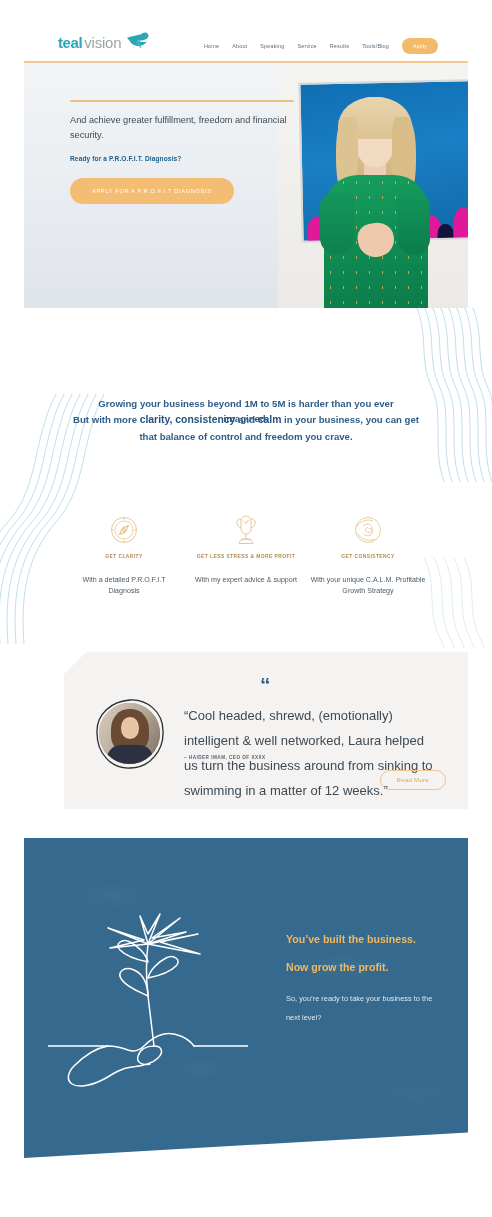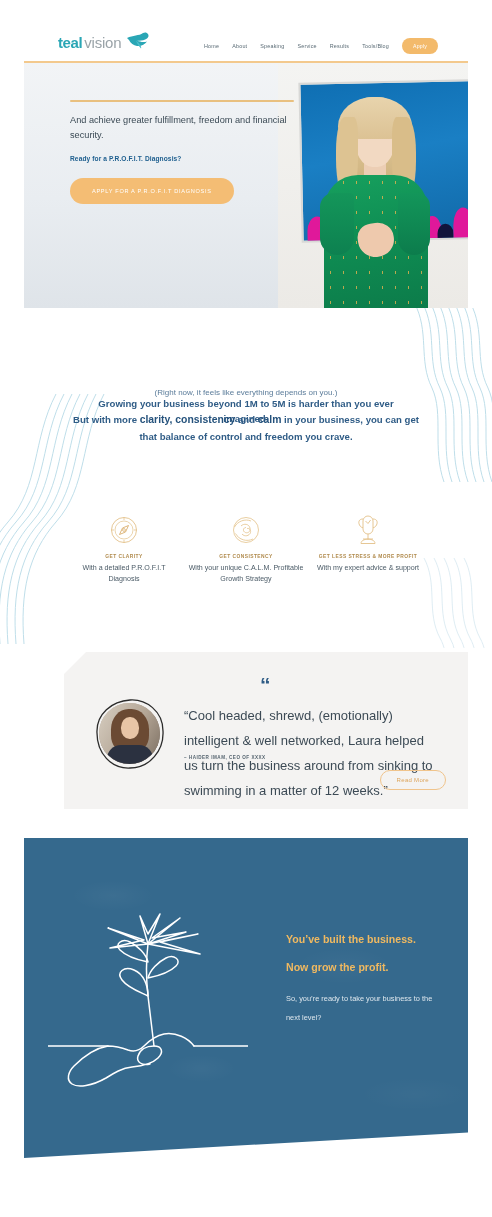--- a/index.html
+++ b/index.html
@@ -348,21 +348,21 @@
   .feat-icon { height: 34px; display: flex; align-items: center; justify-content: center; }
   .feat-title {
     margin-top: 7px;
     font-size: 4.9px;
     font-weight: 700;
     color: #b08a4c;
     letter-spacing: 0.45px;
     white-space: nowrap;
   }
   .feat-desc {
-    margin-top: 4px;
+    margin-top: 16px;
     font-size: 7.1px;
     color: #4a5a66;
     line-height: 1.58;
   }
 
   
   .testimonial {
     position: absolute;
     top: 652px; left: 64px;
     width: 404px;
@@ -581,21 +581,20 @@
       <g fill="none" stroke="#bcd9e6" stroke-width="0.9">
         <path d="M8 0 C22 26, 10 54, 24 80 C34 98, 26 110, 30 120"></path>
         <path d="M18 0 C32 26, 20 54, 34 80 C44 98, 36 110, 40 120"></path>
         <path d="M28 0 C42 26, 30 54, 44 80 C54 98, 46 110, 50 120"></path>
         <path d="M38 0 C52 26, 40 54, 54 80 C64 98, 56 110, 60 120"></path>
         <path d="M48 0 C62 26, 50 54, 64 80 C74 98, 66 110, 70 120"></path>
       </g>
     </svg>
 
     <div class="mid-h1">Growing your business beyond 1M to 5M is harder than you ever imagined.</div>
-    <div class="mid-paren">(Right now, it feels like everything depends on you.)</div>
 
     <div class="mid-h2">
       <span>But with more </span><b>clarity, consistency</b><span> and </span><b>calm</b><span> in your business, you can get that balance of control and freedom you crave.</span>
     </div>
 
 
     <div class="features">
 
       <div class="feature">
         <div class="feat-icon">
@@ -611,50 +610,50 @@
                 <path d="M25 15 L27.5 15"></path>
             </g>
           </svg>
         </div>
         <div class="feat-title">GET CLARITY</div>
         <div class="feat-desc">With a detailed P.R.O.F.I.T Diagnosis</div>
       </div>
 
       <div class="feature">
         <div class="feat-icon">
-          <svg width="30" height="30" viewBox="0 0 30 30">
-            <g fill="none" stroke="#e3c189" stroke-width="0.8">
-              <circle cx="15" cy="15" r="12.5"></circle>
-              <path d="M3.5 12 C7 6, 14 3.5, 20 6"></path>
-              <path d="M4.5 18.5 C8 25, 16 27, 22 24"></path>
-              <path d="M10 11 C13 8, 18 9, 19 13 C20 17, 16 19, 13.5 17 C11.5 15.5, 12.5 12.5, 15 12.5"></path>
-              <path d="M11 19 C13.5 22, 18.5 21, 19.5 17.5 C20.2 14.8, 18 12.8, 16 13.6"></path>
-            </g>
-          </svg>
-        </div>
-        <div class="feat-title">GET CONSISTENCY</div>
-        <div class="feat-desc">With your unique C.A.L.M. Profitable Growth Strategy</div>
-      </div>
-
-      <div class="feature">
-        <div class="feat-icon">
           <svg width="26" height="32" viewBox="0 0 26 32">
             <g fill="none" stroke="#e3c189" stroke-width="0.9">
               <rect x="8" y="2" width="10" height="18" rx="5"></rect>
               <path d="M8 5 C4 5, 3 8, 4.5 11 C5.6 13.2, 7 13.6, 8 13.6"></path>
               <path d="M18 5 C22 5, 23 8, 21.5 11 C20.4 13.2, 19 13.6, 18 13.6"></path>
               <path d="M13 20 L13 25"></path>
               <path d="M8 25 L18 25"></path>
               <path d="M6 29.5 C6 26.8, 9 25.2, 13 25.2 C17 25.2, 20 26.8, 20 29.5 Z"></path>
               <path d="M10.5 7 L13 9.5 L15.6 6"></path>
             </g>
           </svg>
         </div>
         <div class="feat-title">GET LESS STRESS &amp;  MORE PROFIT</div>
         <div class="feat-desc">With my expert advice &amp; support</div>
+      </div>
+
+      <div class="feature">
+        <div class="feat-icon">
+          <svg width="30" height="30" viewBox="0 0 30 30">
+            <g fill="none" stroke="#e3c189" stroke-width="0.8">
+              <circle cx="15" cy="15" r="12.5"></circle>
+              <path d="M3.5 12 C7 6, 14 3.5, 20 6"></path>
+              <path d="M4.5 18.5 C8 25, 16 27, 22 24"></path>
+              <path d="M10 11 C13 8, 18 9, 19 13 C20 17, 16 19, 13.5 17 C11.5 15.5, 12.5 12.5, 15 12.5"></path>
+              <path d="M11 19 C13.5 22, 18.5 21, 19.5 17.5 C20.2 14.8, 18 12.8, 16 13.6"></path>
+            </g>
+          </svg>
+        </div>
+        <div class="feat-title">GET CONSISTENCY</div>
+        <div class="feat-desc">With your unique C.A.L.M. Profitable Growth Strategy</div>
       </div>
 
     </div>
   </div>
 
   <div class="testimonial">
     <div class="test-corner"></div>
     <div class="test-quote">“</div>
 
     <div class="test-avatar">

